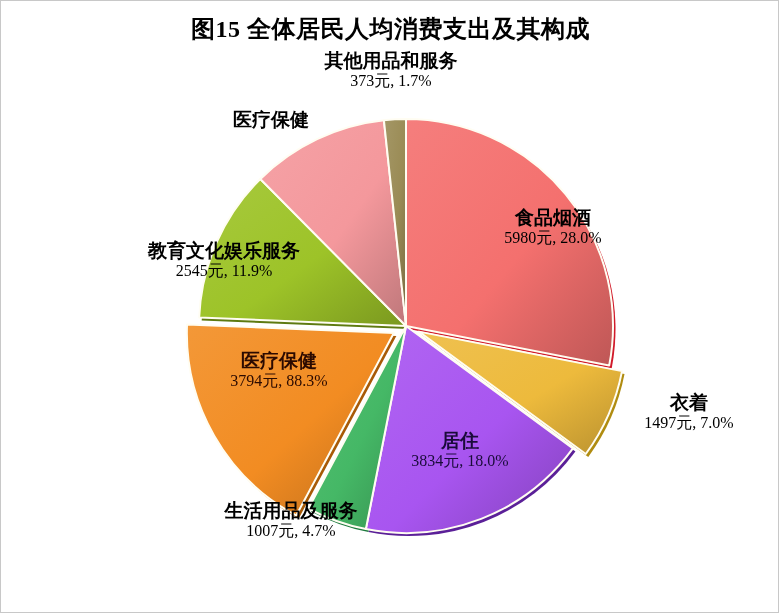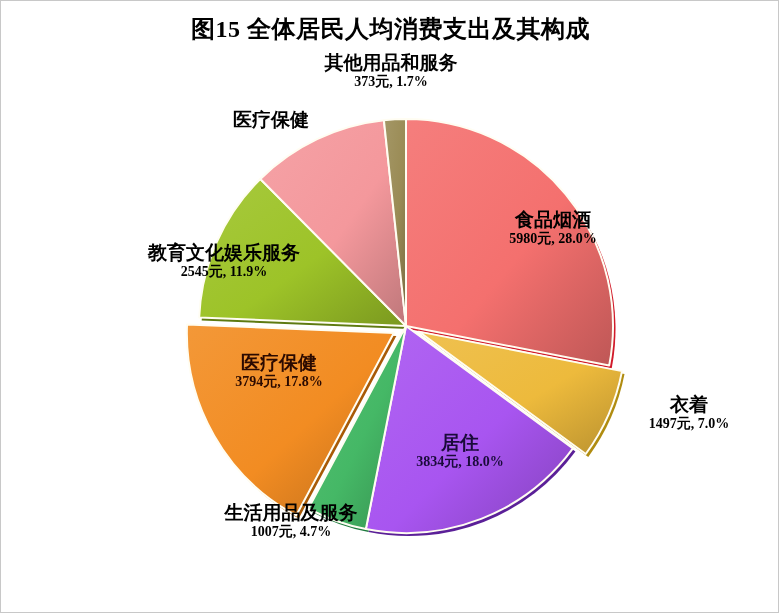--- a/index.html
+++ b/index.html
@@ -60,22 +60,22 @@
     pointer-events: auto;
     margin-top: 8px;
   }
   .slice-label .lbl-name {
     display: block;
     font-size: 19px;
     font-weight: bold;
   }
   .slice-label .lbl-val {
     display: block;
-    font-size: 14px;
-    font-weight: bold;
+    font-size: 16px;
+    font-weight: normal;
   }
 </style>
 </head>
 <body>
 
 <div id="figure">
 
   <div id="chart-title">图15 全体居民人均消费支出及其构成</div>
 
   <div id="pie-wrap">
@@ -155,21 +155,21 @@
         <div class="slice-label" style="left: 459px; top: 442px; transform: translate(-50%, -50%); color: rgb(26, 11, 58);">
           <span class="lbl-name">居住</span>
           <span class="lbl-val">3834元, 18.0%</span>
         </div>
         <div class="slice-label" style="left: 290px; top: 512px; transform: translate(-50%, -50%); color: rgb(0, 0, 0);">
           <span class="lbl-name">生活用品及服务</span>
           <span class="lbl-val">1007元, 4.7%</span>
         </div>
         <div class="slice-label" style="left: 278px; top: 362px; transform: translate(-50%, -50%); color: rgb(43, 10, 0);">
           <span class="lbl-name">医疗保健</span>
-          <span class="lbl-val">3794元, 17.8%</span>
+          <span class="lbl-val">3794元, 88.3%</span>
         </div>
         <div class="slice-label" style="left: 223px; top: 252px; transform: translate(-50%, -50%); color: rgb(0, 0, 0);">
           <span class="lbl-name">教育文化娱乐服务</span>
           <span class="lbl-val">2545元, 11.9%</span>
         </div>
         <div class="slice-label" style="left: 270px; top: 111px; transform: translate(-50%, -50%); color: rgb(0, 0, 0);">
           <span class="lbl-name">医疗保健</span>
         </div>
         <div class="slice-label" style="left: 390px; top: 62px; transform: translate(-50%, -50%); color: rgb(0, 0, 0);">
           <span class="lbl-name">其他用品和服务</span>

